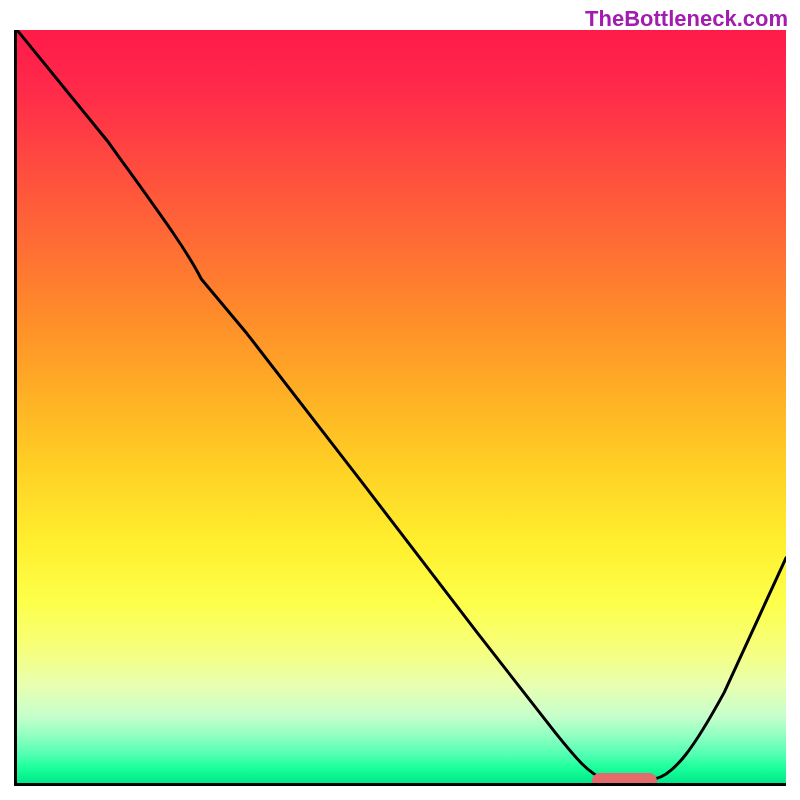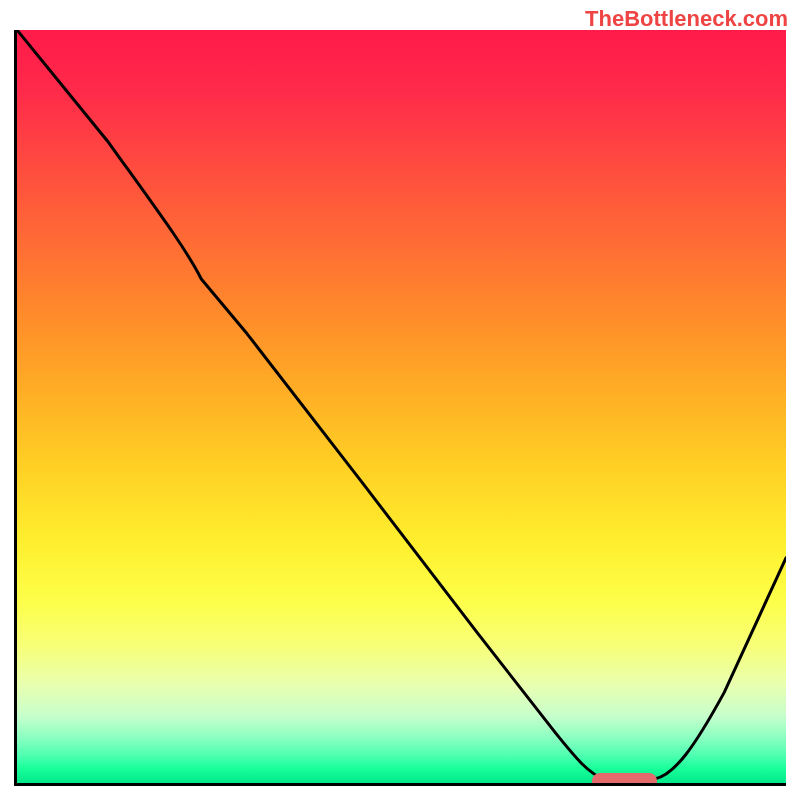--- a/index.html
+++ b/index.html
@@ -9,21 +9,21 @@
     background: #ffffff;
     position: relative;
     font-family: Arial, sans-serif;
   }
   .watermark {
     position: absolute;
     top: 6px;
     right: 12px;
     font-size: 22px;
     font-weight: bold;
-    color: #ef4444;
+    color: #a21caf;
     z-index: 10;
   }
   .plot-area {
     position: absolute;
     left: 14px;
     top: 30px;
     width: 772px;
     height: 756px;
     border-left: 3px solid #000;
     border-bottom: 3px solid #000;

